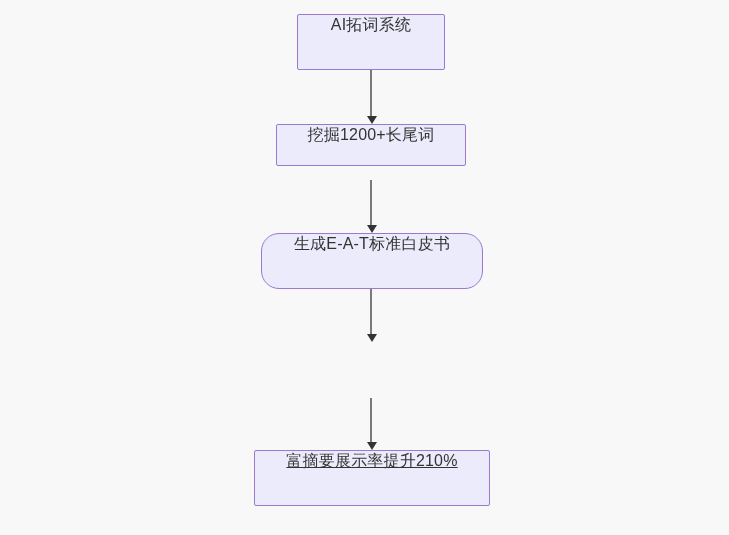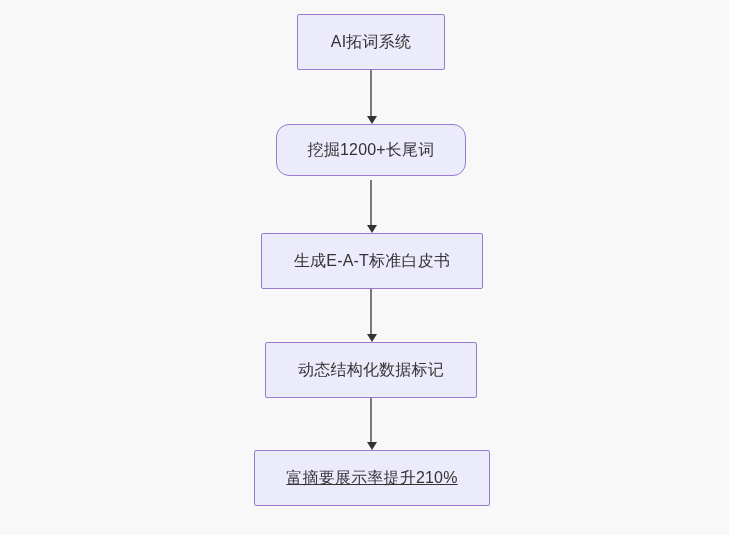--- a/index.html
+++ b/index.html
@@ -20,21 +20,20 @@
     height: 535px;
     background: #f8f8f8;
   }
   .node {
     position: absolute;
     box-sizing: border-box;
     background: #ecebfc;
     border: 1.4px solid #9a79d1;
     border-radius: 2px;
     display: flex;
-    align-items: center;
     justify-content: center;
     color: #333333;
     font-size: 16px;
     line-height: 1.2;
     letter-spacing: 0.2px;
     white-space: nowrap;
   }
   .node-label {
     display: block;
   }
@@ -78,26 +77,23 @@
     <div class="edge-arrow" style="top: 44.5px; border-top-color: rgb(51, 51, 51);"></div>
   </div>
   <div class="edge" style="left: 371px; top: 398px;">
     <div class="edge-line" style="height: 44px; background: rgb(122, 122, 122); left: -1px;"></div>
     <div class="edge-arrow" style="top: 43.5px; border-top-color: rgb(51, 51, 51);"></div>
   </div>
 
   <div class="node" style="left: 297px; top: 14px; width: 148px; height: 56px; background: rgb(236, 235, 252); border-color: rgb(154, 121, 209); color: rgb(51, 51, 51);">
     <span class="node-label">AI拓词系统</span>
   </div>
-  <div class="node" style="left: 276px; top: 124px; width: 190px; height: 52px; background: rgb(236, 235, 252); border-color: rgb(154, 121, 209); color: rgb(51, 51, 51); border-radius: 13px;">
+  <div class="node" style="left: 276px; top: 124px; width: 190px; height: 42px; background: rgb(236, 235, 252); border-color: rgb(154, 121, 209); color: rgb(51, 51, 51);">
     <span class="node-label">挖掘1200+长尾词</span>
   </div>
-  <div class="node" style="left: 261px; top: 233px; width: 222px; height: 56px; background: rgb(236, 235, 252); border-color: rgb(154, 121, 209); color: rgb(51, 51, 51);">
+  <div class="node" style="left: 261px; top: 233px; width: 222px; height: 56px; background: rgb(236, 235, 252); border-color: rgb(154, 121, 209); color: rgb(51, 51, 51); border-radius: 18px;">
     <span class="node-label">生成E-A-T标准白皮书</span>
-  </div>
-  <div class="node" style="left: 265px; top: 342px; width: 212px; height: 56px; background: rgb(236, 235, 252); border-color: rgb(154, 121, 209); color: rgb(51, 51, 51);">
-    <span class="node-label">动态结构化数据标记</span>
   </div>
   <div class="node" style="left: 254px; top: 450px; width: 236px; height: 56px; background: rgb(236, 235, 252); border-color: rgb(154, 121, 209); color: rgb(51, 51, 51); text-decoration: underline;">
     <span class="node-label">富摘要展示率提升210%</span>
   </div>
 
 </div>
 
 </body></html>

